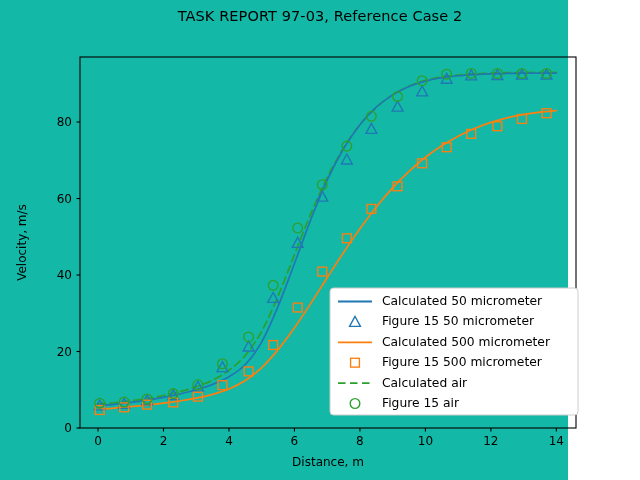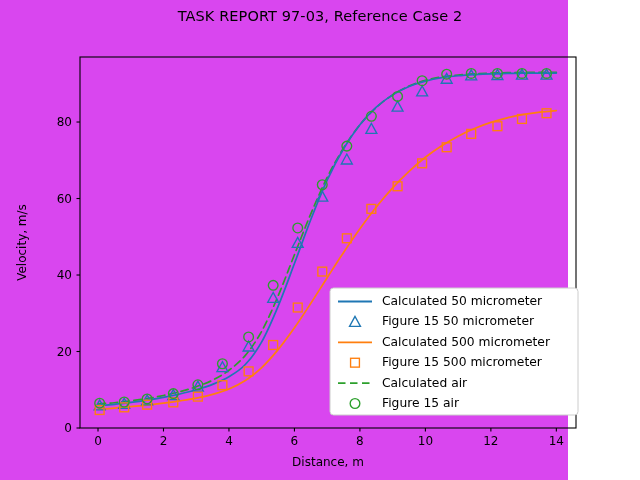--- a/index.html
+++ b/index.html
@@ -10,21 +10,21 @@
   body {
     width: 640px;
     height: 480px;
     font-family: "DejaVu Sans", sans-serif;
     overflow: hidden;
   }
   #figure {
     position: relative;
     width: 568px;
     height: 480px;
-    background: #d946ef;
+    background: #14b8a6;
   }
   #chart-title {
     position: absolute;
     left: 0;
     top: 8px;
     width: 640px;
     text-align: center;
     font-size: 14.5px;
     color: #000000;
     letter-spacing: 0.1px;

